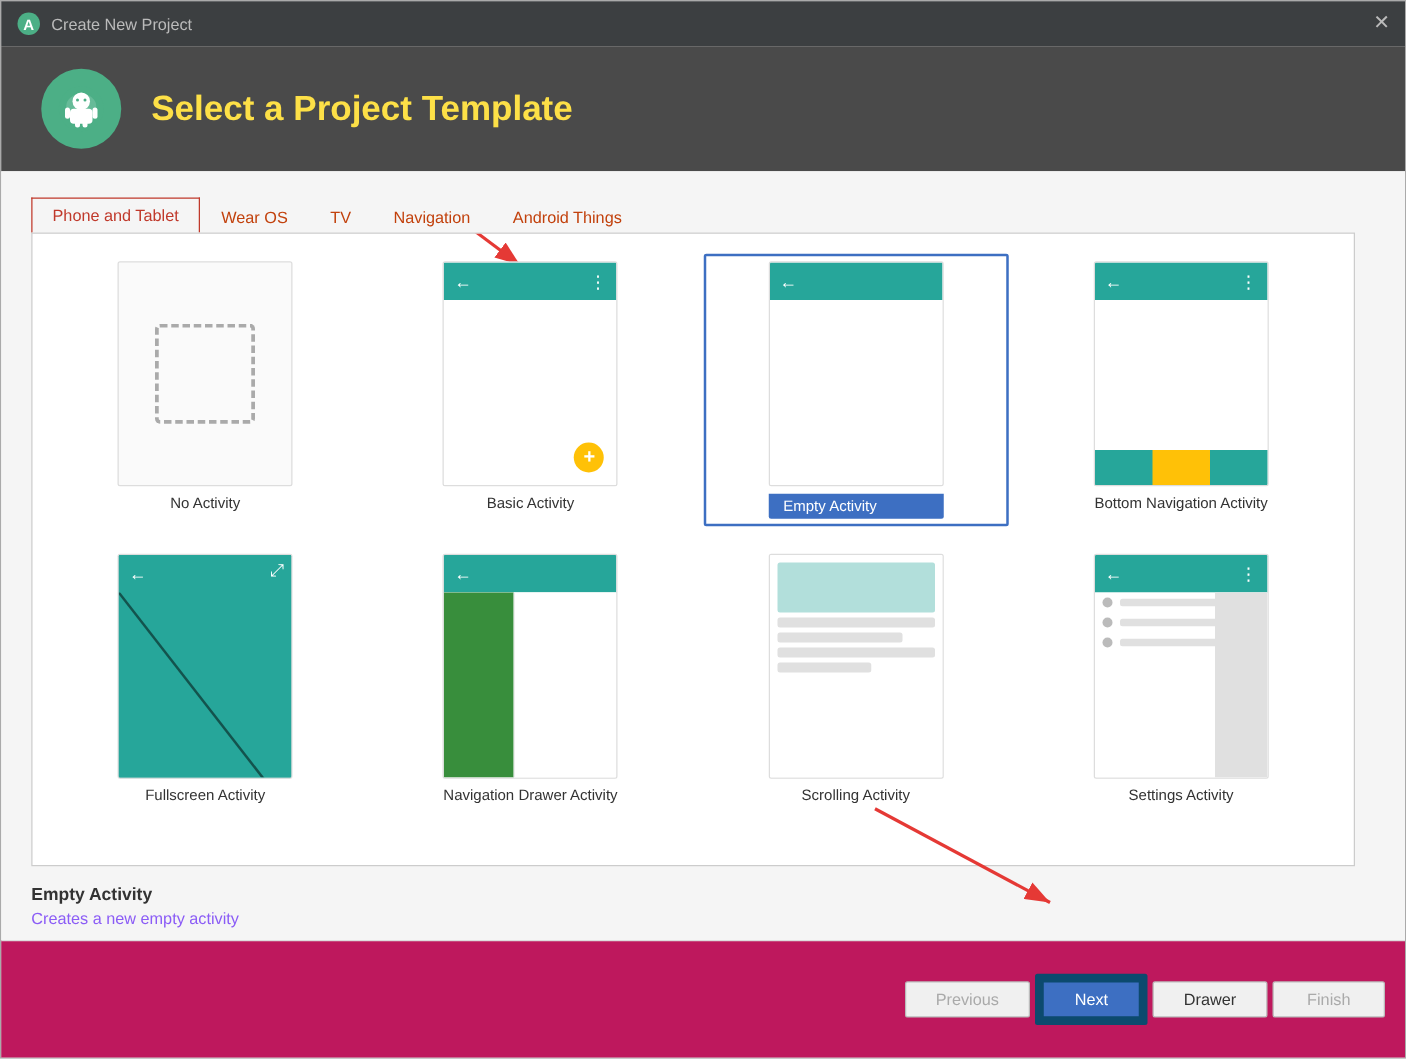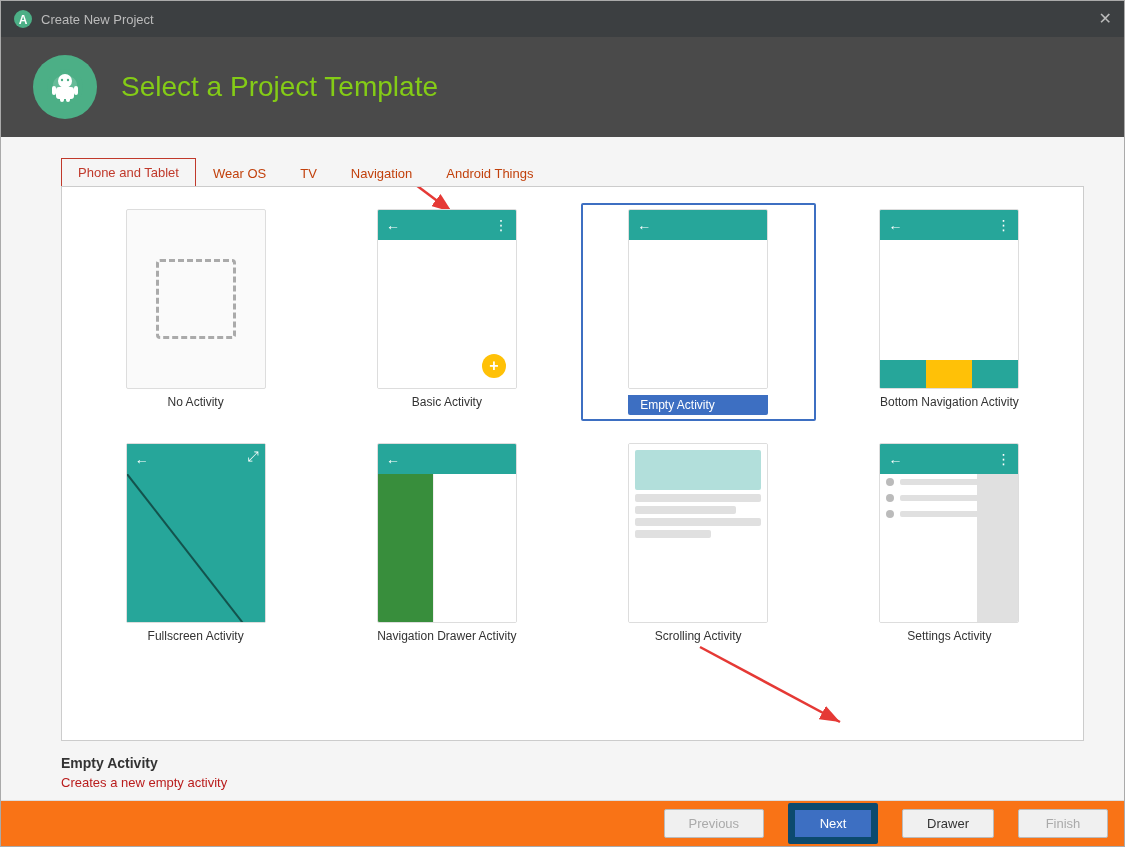--- a/index.html
+++ b/index.html
@@ -67,34 +67,33 @@
       width: 64px;
       height: 64px;
       background: #4caf86;
       border-radius: 50%;
       display: flex;
       align-items: center;
       justify-content: center;
       flex-shrink: 0;
     }
     .header-title {
-      color: #84cc16;
+      color: #fde047;
       font-size: 28px;
-      font-weight: 400;
+      font-weight: 700;
     }
 
     
     .content {
       flex: 1;
       display: flex;
       flex-direction: column;
       padding: 20px 40px 0 24px;
       background: #f5f5f5;
       overflow: hidden;
-      margin-left: 36px;
     }
 
     
     .tabs {
       display: flex;
       align-items: flex-end;
       margin-bottom: 0;
       flex-shrink: 0;
     }
     .tab {
@@ -320,31 +319,31 @@
       flex-shrink: 0;
     }
     .description-title {
       font-weight: bold;
       font-size: 14px;
       color: #333;
       margin-bottom: 4px;
     }
     .description-text {
       font-size: 13px;
-      color: #b91c1c;
+      color: #8b5cf6;
     }
 
     
     .button-bar {
       display: flex;
       justify-content: flex-end;
       align-items: center;
-      padding: 2px 16px;
-      gap: 24px;
-      background: #f97316;
+      padding: 26px 16px;
+      gap: 4px;
+      background: #be185d;
       border-top: 1px solid #ddd;
       flex-shrink: 0;
     }
     .btn {
       padding: 6px 24px;
       font-size: 13px;
       cursor: pointer;
       border-radius: 2px;
       border: 1px solid #bbb;
       background: #f0f0f0;

